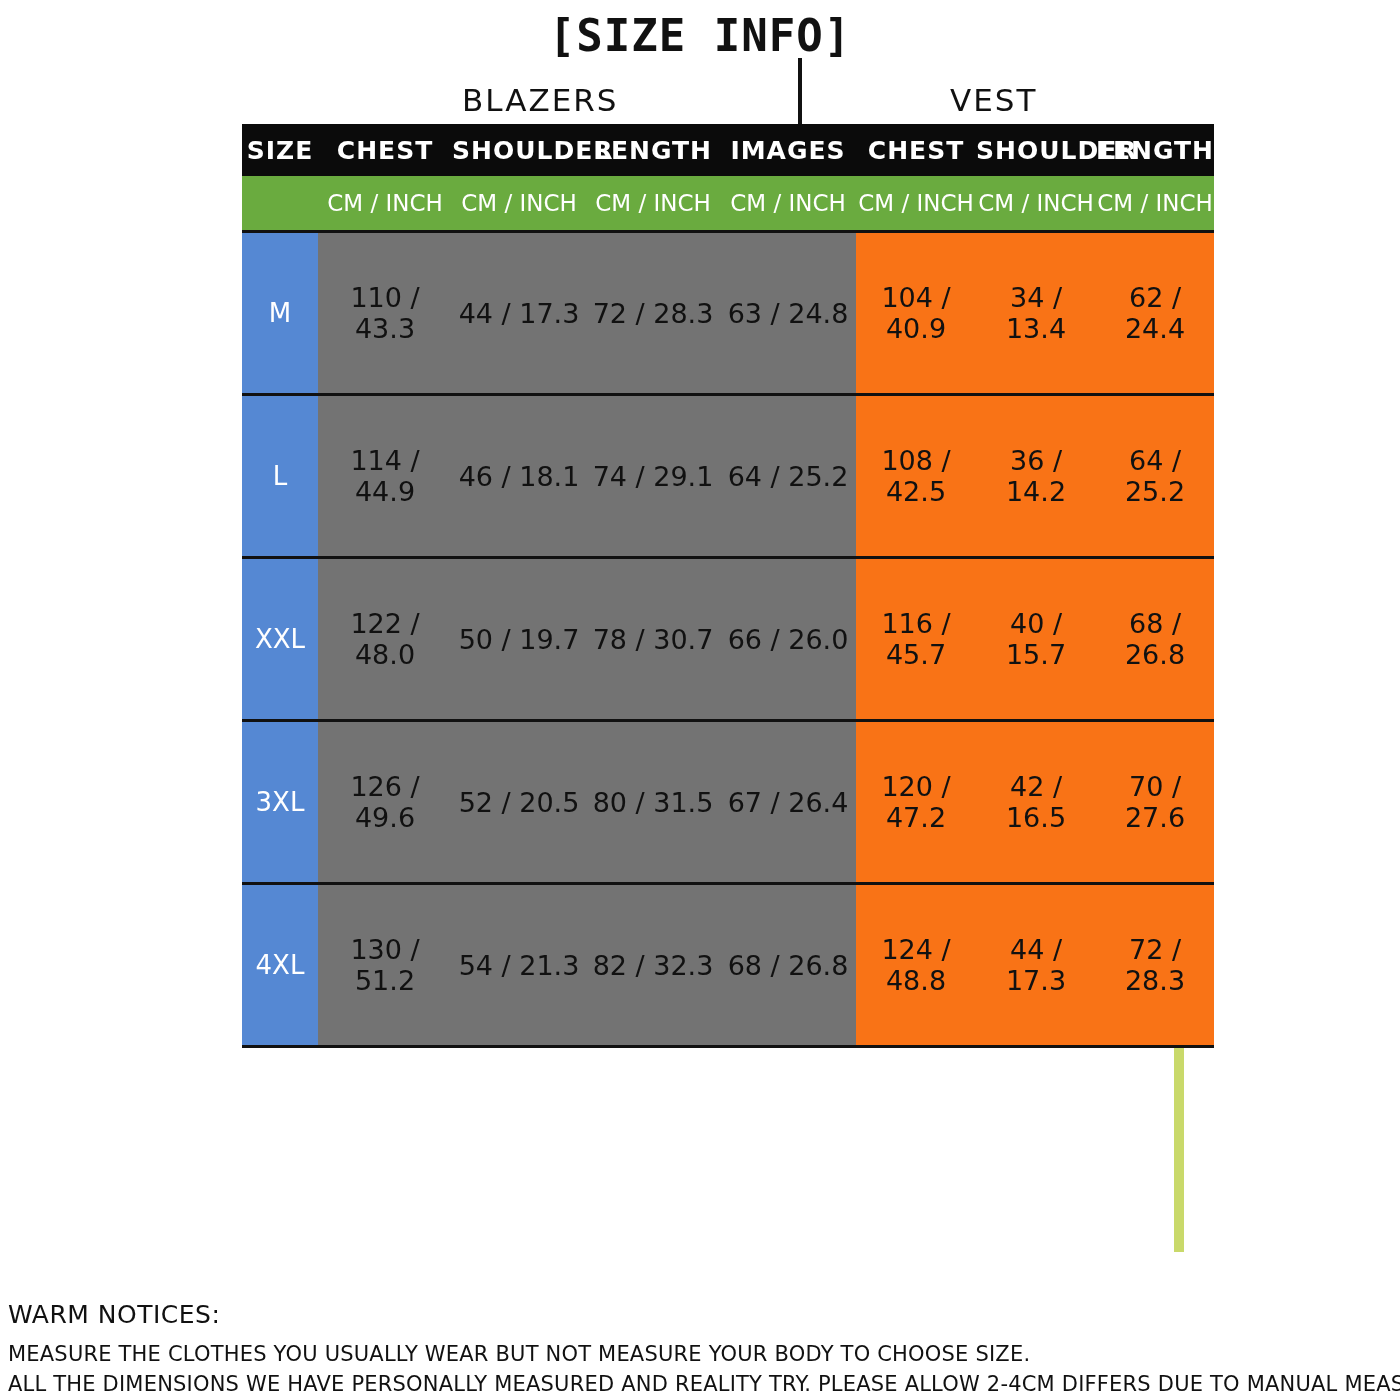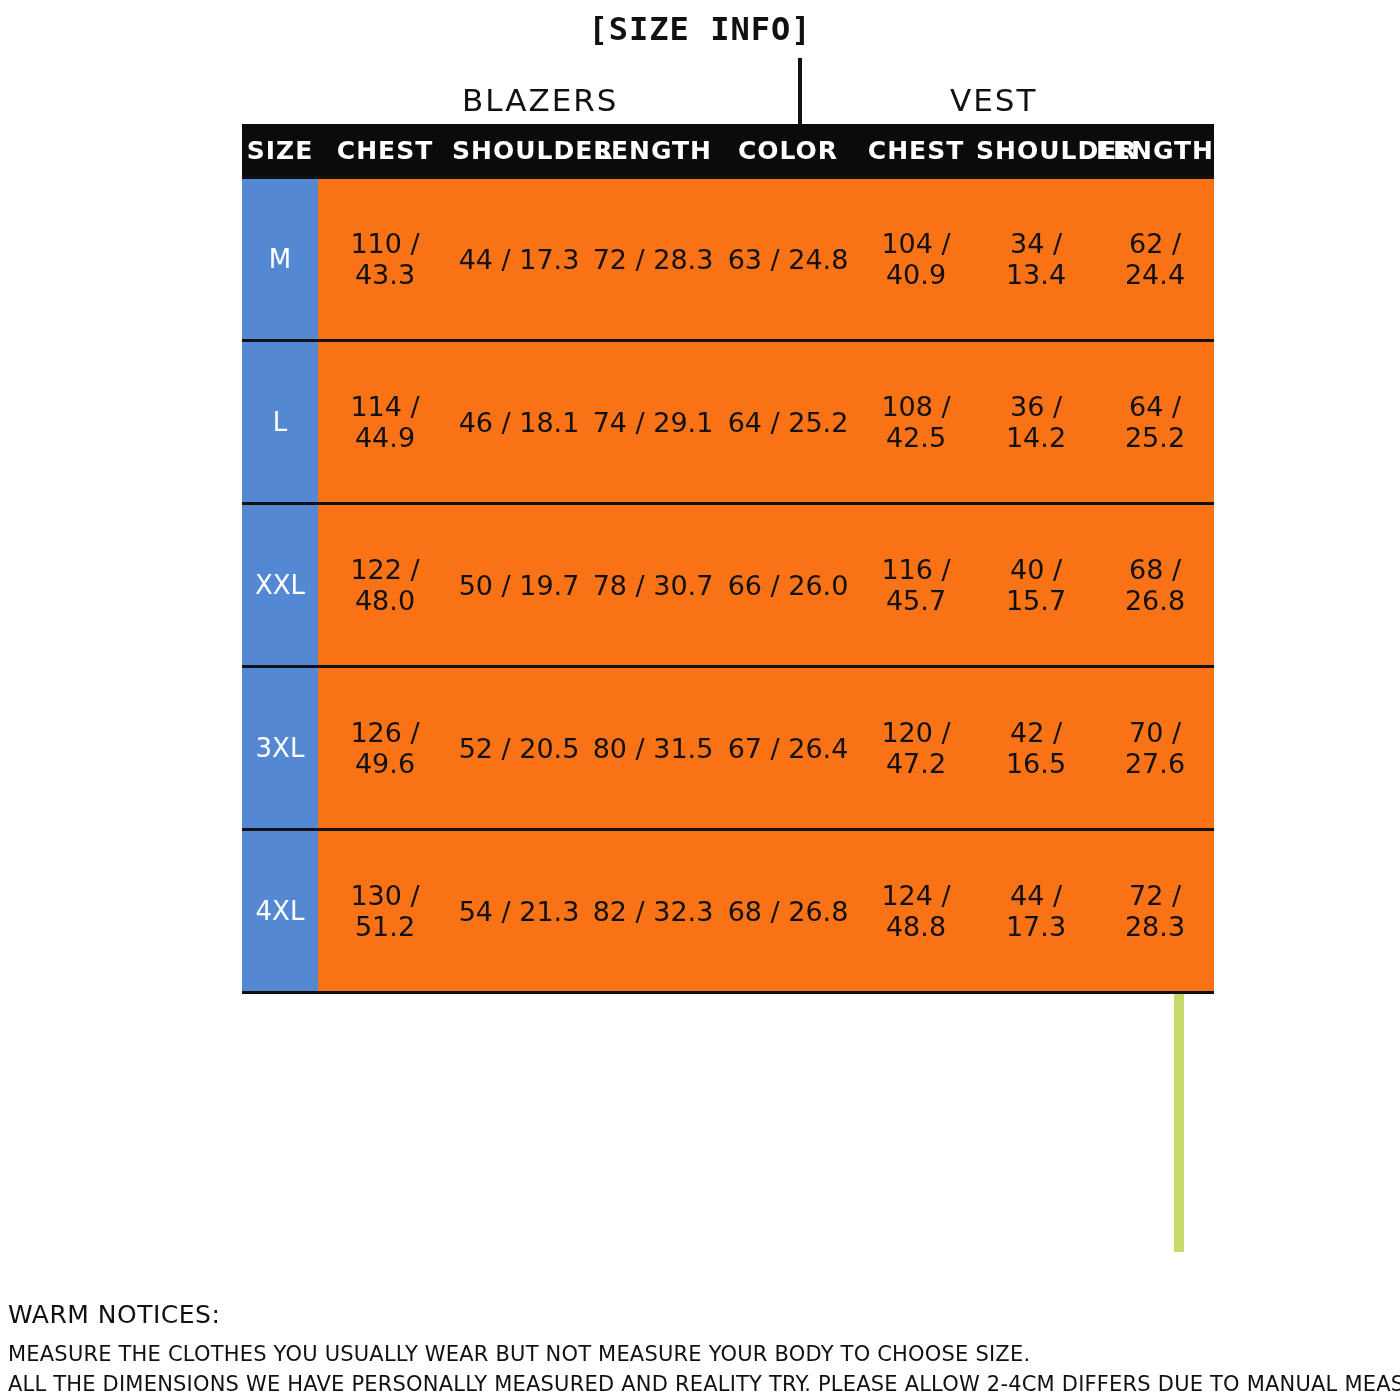--- a/index.html
+++ b/index.html
@@ -21,21 +21,21 @@
     height: 1400px;
   }
 
   
   .title {
     position: absolute;
     top: 10px;
     left: 0;
     width: 1400px;
     text-align: center;
-    font-size: 32px;
+    font-size: 44px;
     font-weight: bold;
     letter-spacing: 1px;
     font-family: "DejaVu Sans Mono", monospace;
   }
 
   
   .group-row {
     position: absolute;
     top: 82px;
     left: 212px;
@@ -109,21 +109,21 @@
   
   .size-cell {
     background: #5588d3;
     color: #ffffff;
     font-size: 26px;
     font-family: "DejaVu Sans", sans-serif;
     border-bottom: 3px solid #111;
     border-top: 3px solid #111;
   }
   .blazer-cell {
-    background: #f97316;
+    background: #737373;
     color: #111111;
     font-size: 27px;
     font-family: "DejaVu Sans", sans-serif;
     border-bottom: 3px solid #111;
     border-top: 3px solid #111;
   }
   .vest-cell {
     background: #f97316;
     color: #111111;
     font-size: 27px;
@@ -201,24 +201,34 @@
         <col style="width:120px">
         <col style="width:120px">
         <col style="width:118px">
       </colgroup>
       <tbody>
         <tr class="hdr">
           <td class="size-col">SIZE</td>
           <td>CHEST</td>
           <td>SHOULDER</td>
           <td>LENGTH</td>
-          <td>COLOR</td>
+          <td>IMAGES</td>
           <td>CHEST</td>
           <td>SHOULDER</td>
           <td>LENGTH</td>
+        </tr>
+        <tr class="units">
+          <td class="size-col"></td>
+          <td>CM  /  INCH</td>
+          <td>CM  /  INCH</td>
+          <td>CM  /  INCH</td>
+          <td>CM  /  INCH</td>
+          <td>CM  /  INCH</td>
+          <td>CM  /  INCH</td>
+          <td>CM  /  INCH</td>
         </tr>
 
         <tr class="body-row">
           <td class="size-cell">M</td>
           <td class="blazer-cell">110 / 43.3</td>
           <td class="blazer-cell">44 / 17.3</td>
           <td class="blazer-cell">72 / 28.3</td>
           <td class="blazer-cell">63 / 24.8</td>
           <td class="vest-cell">104 / 40.9</td>
           <td class="vest-cell">34 / 13.4</td>

